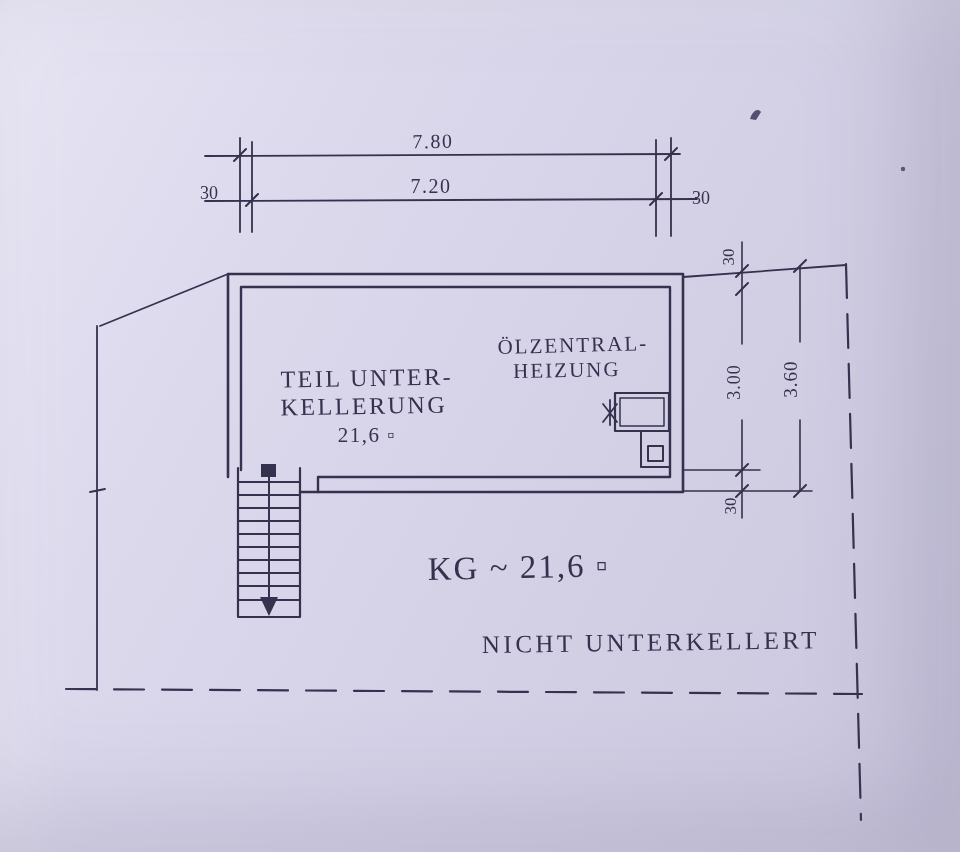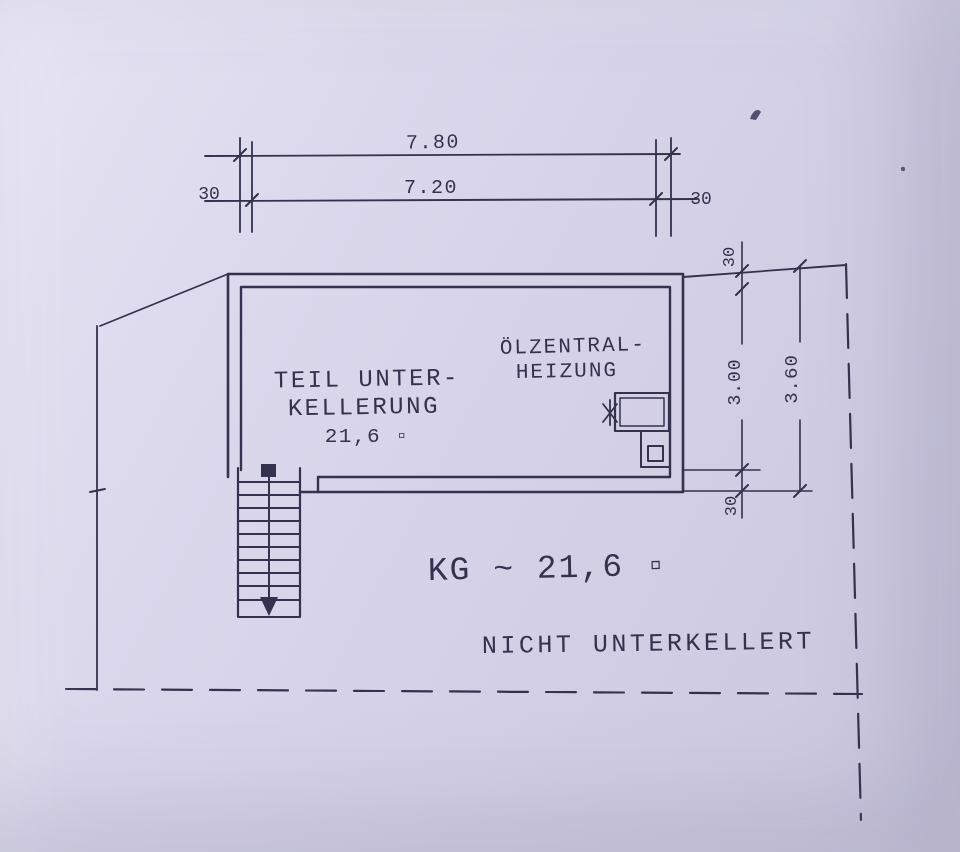--- a/index.html
+++ b/index.html
@@ -1,19 +1,19 @@
 <!DOCTYPE html>
 <html><head>
 <meta charset="utf-8">
 <style>
   html,body{margin:0;padding:0;background:#b9b6cc;}
   .page{
     position:relative;width:960px;height:852px;overflow:hidden;
     background:linear-gradient(118deg,#e7e4f4 0%,#dcd9ed 28%,#d4d1e7 58%,#c9c6dd 100%);
-    font-family:Liberation Mono, monospace;
+    font-family:Liberation Serif, serif;
   }
   .page::after{
     content:"";position:absolute;inset:0;pointer-events:none;
     box-shadow:inset -50px -35px 110px rgba(88,83,120,.20), inset 25px 15px 70px rgba(255,255,255,.22);
   }
   svg{position:absolute;left:0;top:0;}
   .hand{fill:#34324e;stroke:none;}
   .ink{stroke:#34324e;fill:none;stroke-linecap:round;stroke-linejoin:round;}
 </style>
 </head>

